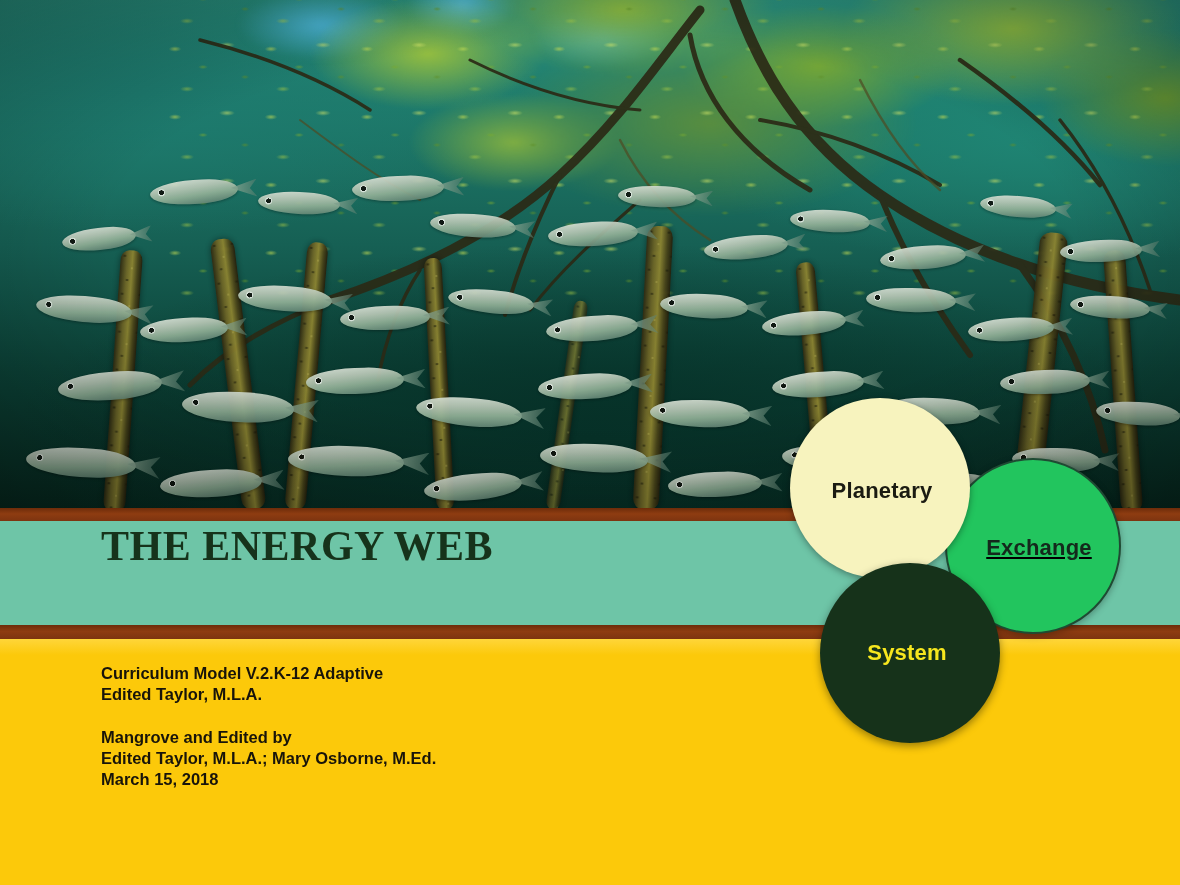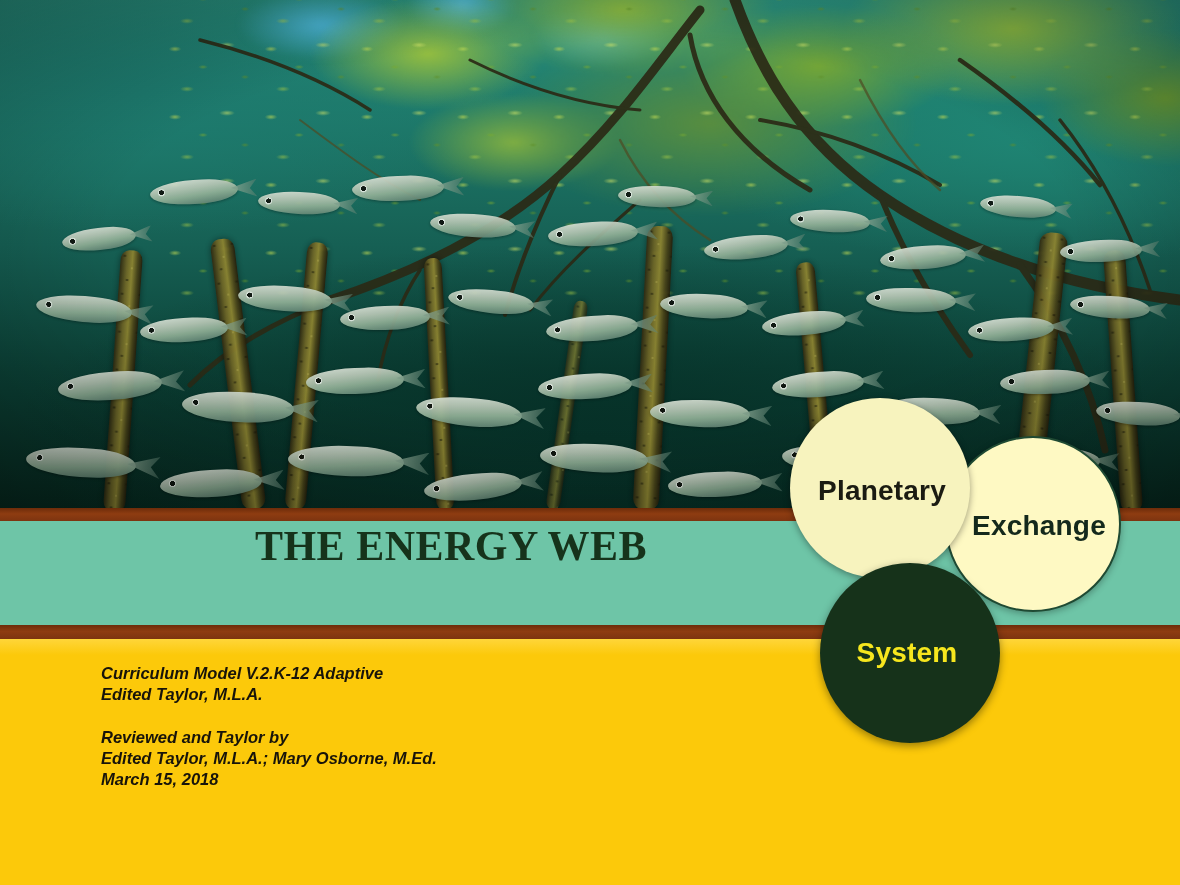--- a/index.html
+++ b/index.html
@@ -191,21 +191,20 @@
   }
   .title-main {
     margin: 0;
     font-family: "Liberation Serif", "DejaVu Serif", serif;
     font-weight: bold;
     font-size: 42px;
     line-height: 48px;
     letter-spacing: 0.5px;
     color: #16331b;
     white-space: nowrap;
-    text-align: center;
   }
   .title-sub {
     margin: 4px 0 0 0;
     font-family: "Liberation Serif", "DejaVu Serif", serif;
     font-weight: bold;
     font-size: 29px;
     line-height: 34px;
     letter-spacing: 0.4px;
     color: #16331b;
     font-variant: small-caps;
@@ -219,57 +218,58 @@
     position: absolute;
     left: 101px;
     top: 663px;
     color: #18140a;
     font-family: "Liberation Sans", sans-serif;
     font-weight: bold;
     font-size: 16.5px;
     line-height: 21px;
   }
   .credits .gap { height: 22px; }
-  .credits div { white-space: nowrap; font-style: italic; }
+  .credits div { white-space: nowrap; }
 
   
   .venn { position: absolute; left: 0; top: 0; width: 1180px; height: 885px; pointer-events: none; }
   .circle {
     position: absolute;
     border-radius: 50%;
     display: flex;
     align-items: center;
     justify-content: center;
     pointer-events: auto;
     box-sizing: border-box;
   }
   .circle span {
     font-family: "Liberation Sans", sans-serif;
     font-weight: bold;
-    font-size: 28px;
+    font-size: 22px;
     letter-spacing: 0.2px;
     white-space: nowrap;
   }
 
   .circle-planetary {
     left: 790px; top: 398px;
     width: 180px; height: 180px;
     background: #F7F3BE;
     box-shadow: 0 2px 7px rgba(0,0,0,0.38);
     z-index: 3;
   }
   .circle-planetary span { color: #1b1b12; transform: translate(2px, 3px); }
 
   .circle-exchange {
-    left: 945px; top: 436px;
+    left: 945px; top: 458px;
     width: 176px; height: 176px;
-    background: #fef9c3;
+    background: #22c55e;
     border: 2px solid #1f4a33;
     box-shadow: 0 2px 7px rgba(0,0,0,0.3);
     z-index: 2;
+    text-decoration: underline;
   }
   .circle-exchange span { color: #14291c; transform: translate(6px, 2px); }
 
   .circle-system {
     left: 820px; top: 563px;
     width: 180px; height: 180px;
     background: #16321a;
     box-shadow: 0 3px 9px rgba(0,0,0,0.4);
     z-index: 4;
   }
@@ -376,21 +376,21 @@
   <div class="yellow-sheen"></div>
 
   <div class="title-block">
     <h1 class="title-main">THE ENERGY WEB</h1>
   </div>
 
   <div class="credits">
     <div>Curriculum Model V.2.K-12 Adaptive</div>
     <div>Edited Taylor, M.L.A.</div>
     <div class="gap"></div>
-    <div>Reviewed and Taylor by</div>
+    <div>Mangrove and Edited by</div>
     <div>Edited Taylor, M.L.A.; Mary Osborne, M.Ed.</div>
     <div>March 15, 2018</div>
   </div>
 
   <div class="venn">
     <div class="circle circle-exchange">
       <span>Exchange</span>
     </div>
     <div class="circle circle-planetary">
       <span>Planetary</span>

